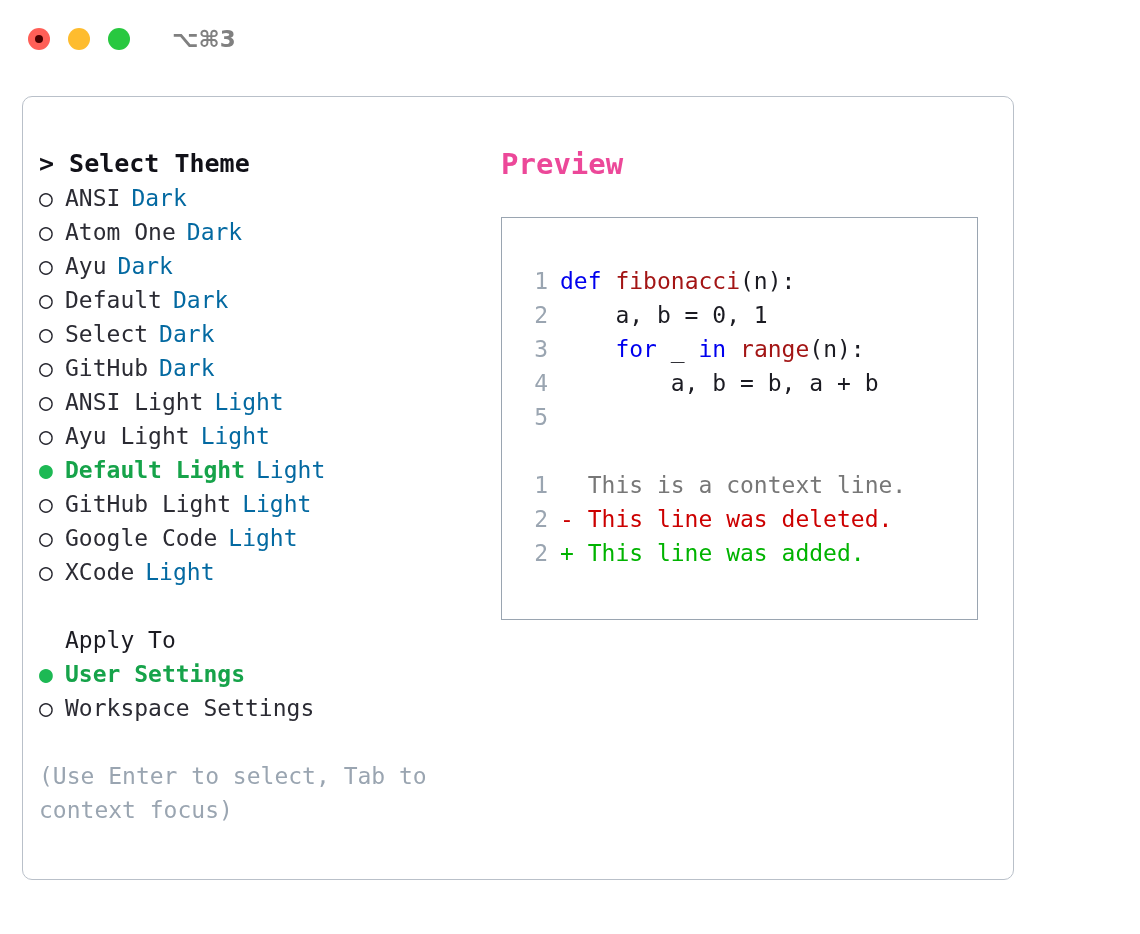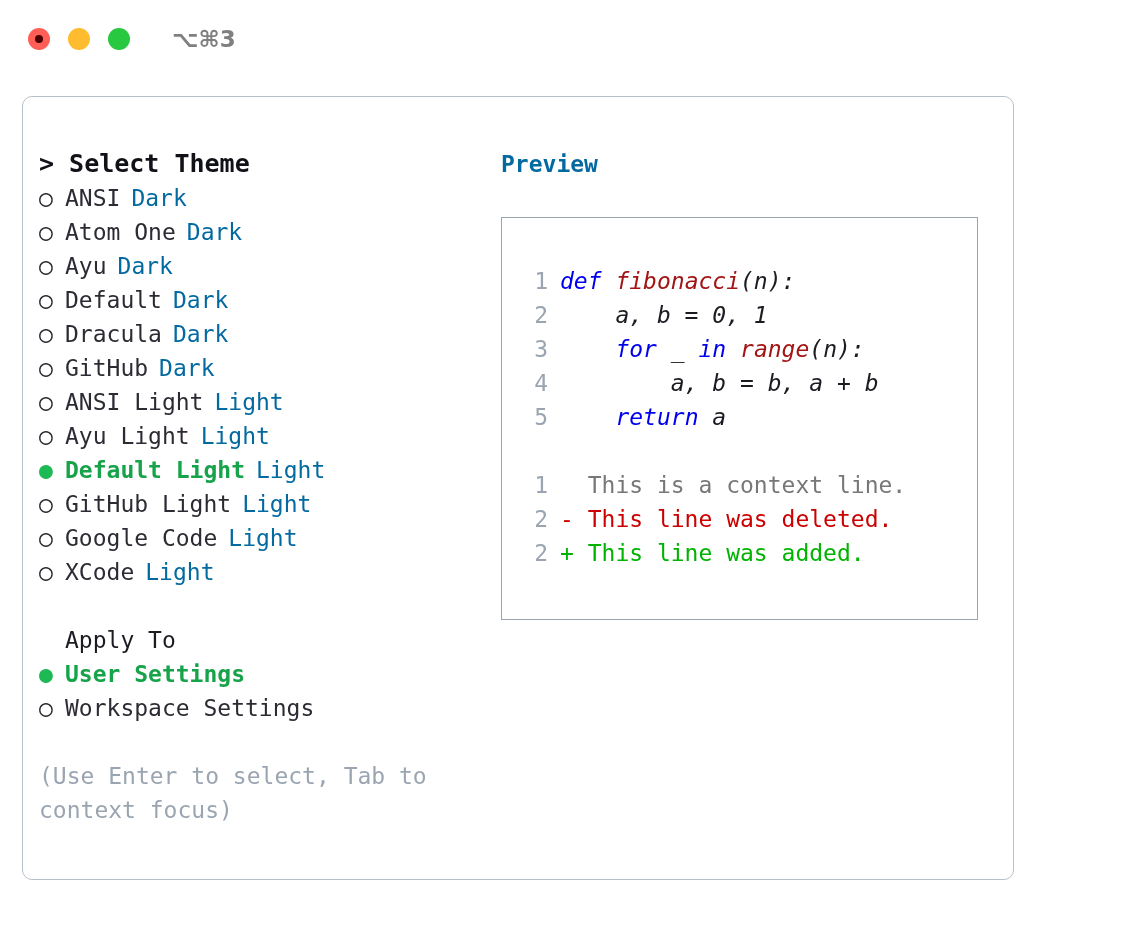--- a/index.html
+++ b/index.html
@@ -148,23 +148,23 @@
   }
 
   
   .right-col {
     position: absolute;
     left: 478px;
     top: 50px;
     width: 500px;
   }
   .preview-title {
-    font-size: 23px;
+    font-size: 29px;
     font-weight: 700;
-    color: #0369a1;
+    color: #ec4899;
     line-height: 34px;
   }
   .preview-box {
     margin-top: 36px;
     width: 477px;
     height: 403px;
     border: 1.6px solid #9aa5b1;
     box-sizing: border-box;
     background: #ffffff;
     padding: 46px 0 0 14px;
@@ -177,21 +177,21 @@
     line-height: 34px;
     white-space: pre;
   }
   .lineno {
     flex: 0 0 32px;
     width: 32px;
     text-align: right;
     color: #9aa5b1;
     margin-right: 12px;
   }
-  .code-text { color: #1b1b22; font-style: italic; }
+  .code-text { color: #1b1b22; }
   .tok-kw   { color: #0000ee; }
   .tok-fn   { color: #a31515; }
   .tok-plain{ color: #1b1b22; }
 
   .code-gap { height: 34px; }
 
   .diff-ctx  { color: #777777; }
   .diff-del  { color: #cc0000; }
   .diff-add  { color: #00b300; }
 </style>
@@ -214,21 +214,21 @@
 
       <div class="left-col">
 
         <div class="section-header">&gt; Select Theme</div>
 
         <div id="theme-list">
             <div class="opt-row"><span class="bullet">○</span><span class="opt-label">ANSI</span><span class="opt-badge">Dark</span></div>
             <div class="opt-row"><span class="bullet">○</span><span class="opt-label">Atom One</span><span class="opt-badge">Dark</span></div>
             <div class="opt-row"><span class="bullet">○</span><span class="opt-label">Ayu</span><span class="opt-badge">Dark</span></div>
             <div class="opt-row"><span class="bullet">○</span><span class="opt-label">Default</span><span class="opt-badge">Dark</span></div>
-            <div class="opt-row"><span class="bullet">○</span><span class="opt-label">Dracula</span><span class="opt-badge">Dark</span></div>
+            <div class="opt-row"><span class="bullet">○</span><span class="opt-label">Select</span><span class="opt-badge">Dark</span></div>
             <div class="opt-row"><span class="bullet">○</span><span class="opt-label">GitHub</span><span class="opt-badge">Dark</span></div>
             <div class="opt-row"><span class="bullet">○</span><span class="opt-label">ANSI Light</span><span class="opt-badge">Light</span></div>
             <div class="opt-row"><span class="bullet">○</span><span class="opt-label">Ayu Light</span><span class="opt-badge">Light</span></div>
             <div class="opt-row selected"><span class="bullet filled">●</span><span class="opt-label">Default Light</span><span class="opt-badge">Light</span></div>
             <div class="opt-row"><span class="bullet">○</span><span class="opt-label">GitHub Light</span><span class="opt-badge">Light</span></div>
             <div class="opt-row"><span class="bullet">○</span><span class="opt-label">Google Code</span><span class="opt-badge">Light</span></div>
             <div class="opt-row"><span class="bullet">○</span><span class="opt-label">XCode</span><span class="opt-badge">Light</span></div>
           </div>
 
         <div class="subsection">
@@ -244,21 +244,21 @@
 
       <div class="right-col">
         <div class="preview-title">Preview</div>
 
         <div class="preview-box">
           <div id="code-block">
               <div class="code-line"><span class="lineno">1</span><span class="code-text"><span class="tok-kw">def </span><span class="tok-fn">fibonacci</span><span class="tok-plain">(n):</span></span></div>
               <div class="code-line"><span class="lineno">2</span><span class="code-text"><span class="tok-plain">    a, b = 0, 1</span></span></div>
               <div class="code-line"><span class="lineno">3</span><span class="code-text"><span class="tok-plain">    </span><span class="tok-kw">for</span><span class="tok-plain"> _ </span><span class="tok-kw">in</span><span class="tok-plain"> </span><span class="tok-fn">range</span><span class="tok-plain">(n):</span></span></div>
               <div class="code-line"><span class="lineno">4</span><span class="code-text"><span class="tok-plain">        a, b = b, a + b</span></span></div>
-              <div class="code-line"><span class="lineno">5</span><span class="code-text"><span class="tok-plain">    </span><span class="tok-kw">return</span><span class="tok-plain"> a</span></span></div>
+              <div class="code-line"><span class="lineno">5</span></div>
             </div>
           <div class="code-gap"></div>
           <div id="diff-block">
               <div class="code-line"><span class="lineno">1</span><span class="diff-ctx">  This is a context line.</span></div>
               <div class="code-line"><span class="lineno">2</span><span class="diff-del">- This line was deleted.</span></div>
               <div class="code-line"><span class="lineno">2</span><span class="diff-add">+ This line was added.</span></div>
             </div>
         </div>
       </div>
 

